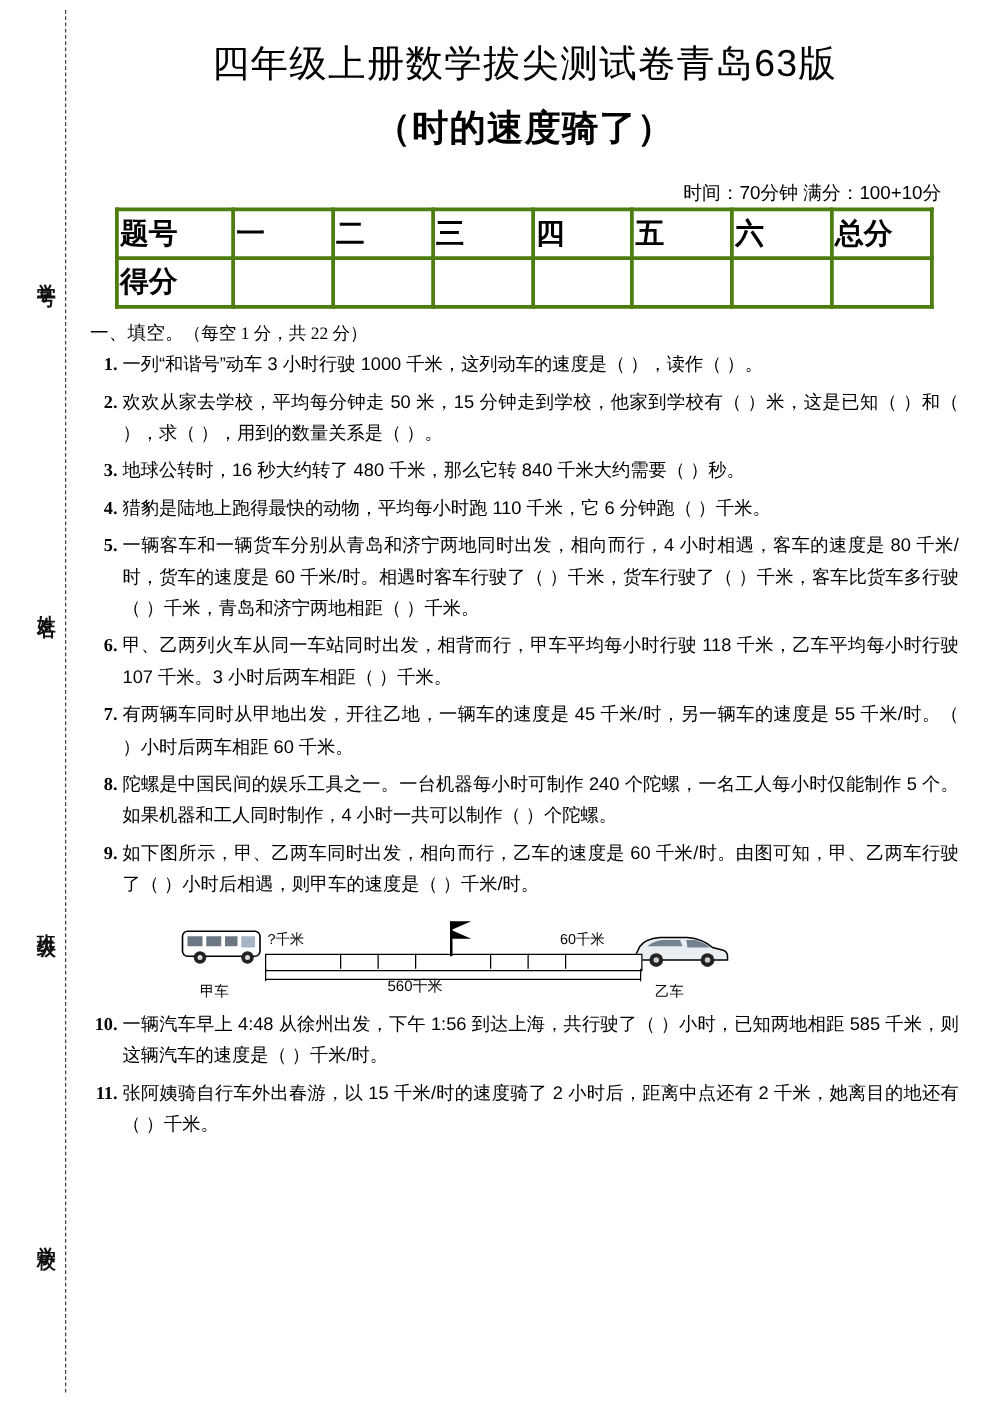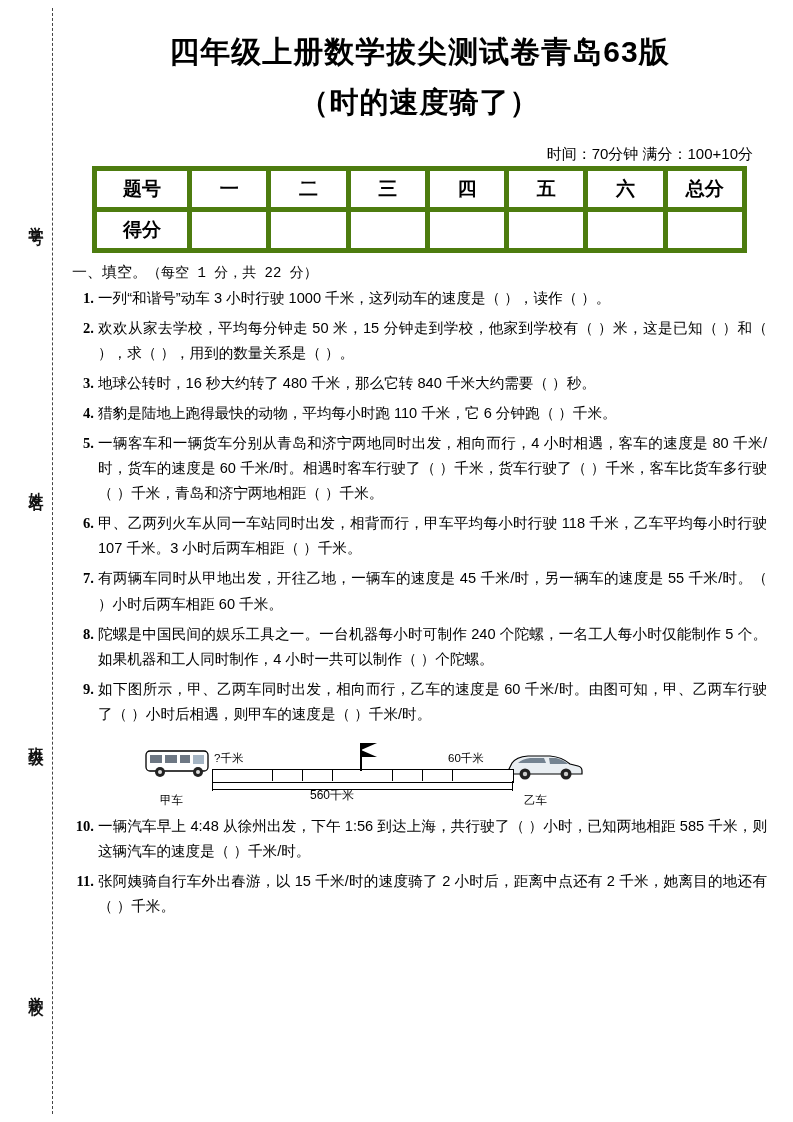--- a/index.html
+++ b/index.html
@@ -52,21 +52,21 @@
 
   .content {
     position: absolute;
     left: 72px;
     right: 26px;
     top: 0;
   }
   h1.title {
     text-align: center;
     font-size: 30px;
-    font-weight: bold;
+    font-weight: normal;
     margin: 32px 0 0 0;
     line-height: 1.35;
     letter-spacing: 1px;
     font-family: "Liberation Sans", "DejaVu Sans", sans-serif;
   }
   h2.subtitle {
     text-align: center;
     font-size: 29px;
     font-weight: bold;
     margin: 10px 0 0 0;
@@ -79,33 +79,33 @@
     margin: 22px 14px 0 0;
     font-family: "Liberation Sans", "DejaVu Sans", sans-serif;
   }
   table.score {
     border-collapse: collapse;
     width: 655px;
     margin: 2px auto 0 auto;
     table-layout: fixed;
   }
   table.score td {
-    border: 5px solid #4d7c0f;
+    border: 3px solid #4d7c0f;
     height: 34px;
-    text-align: center;
-    font-size: 19px;
+    text-align: left;
+    font-size: 23px;
     font-weight: bold;
     font-family: "Liberation Sans", "DejaVu Sans", sans-serif;
   }
   table.score td.hdr { width: 88px; }
 
   .section-head {
     font-size: 15px;
     margin: 10px 0 4px 0;
-    font-family: Liberation Mono, monospace;
+    font-family: Liberation Serif, serif;
   }
   .section-head .sec-title { font-weight: normal; }
   .section-head .sec-note { font-size: 14px; }
 
   ol.qlist {
     list-style: none;
     margin: 0;
     padding: 0;
   }
   ol.qlist > li {

